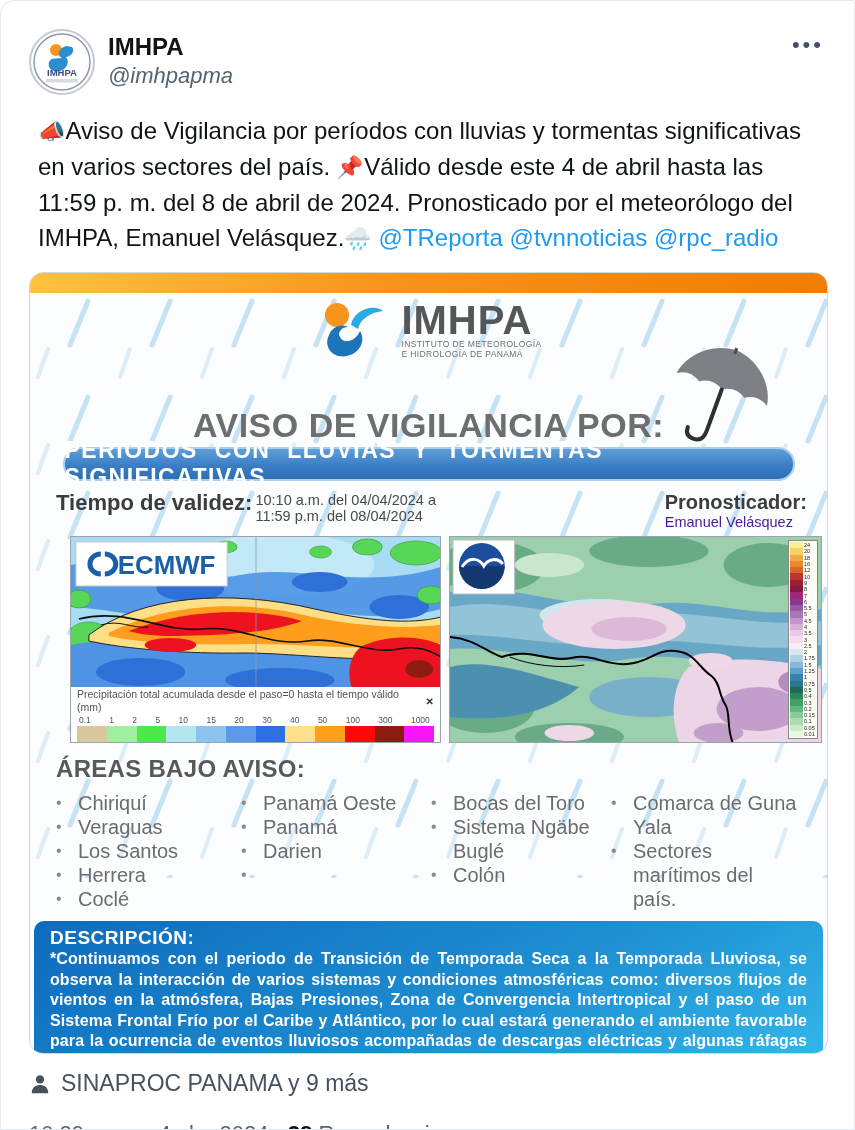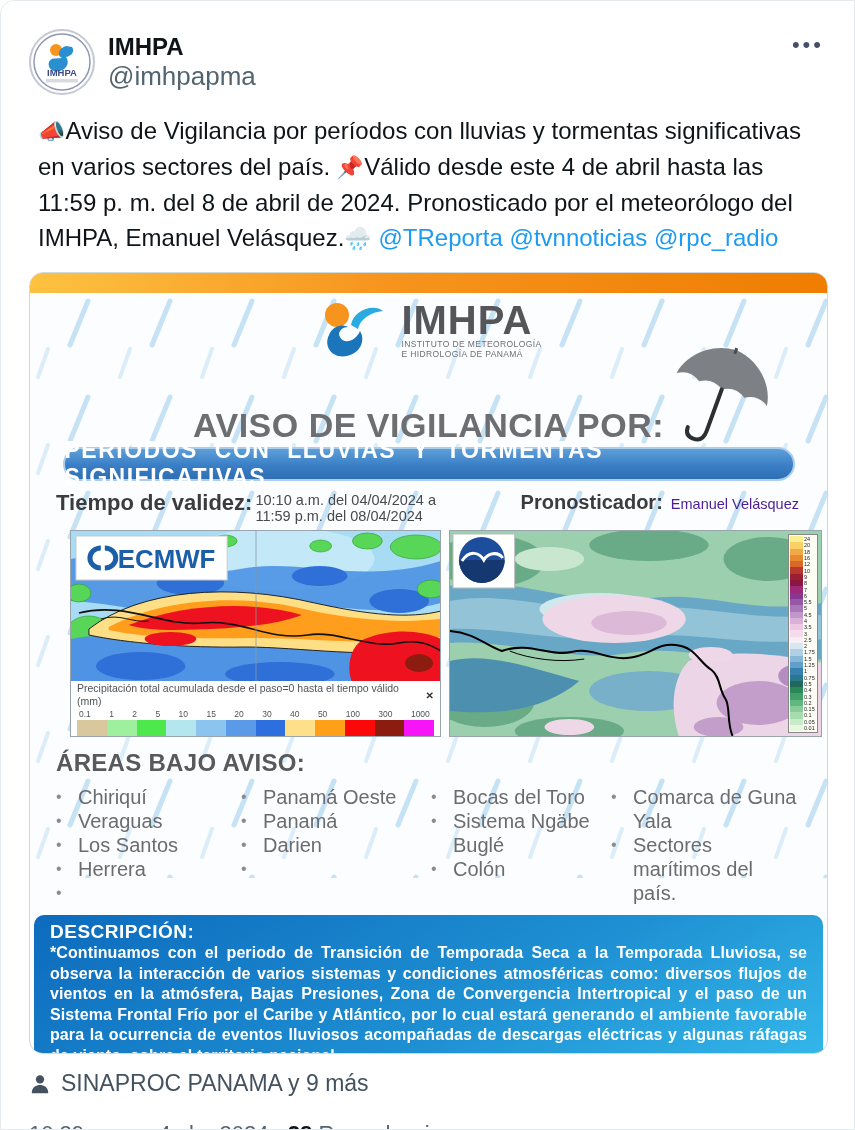--- a/index.html
+++ b/index.html
@@ -4,21 +4,21 @@
 <style>
   * { margin:0; padding:0; box-sizing:border-box; }
   html,body { width:855px; height:1130px; background:#fff; font-family:"Liberation Sans",sans-serif; }
   .card { position:relative; width:855px; height:1130px; border:1px solid #e4eaee; border-radius:14px 0 0 0; overflow:hidden; background:#fff; }
 
   
   .tweet-header { display:flex; align-items:flex-start; padding:28px 28px 0 28px; }
   .avatar { width:66px; height:66px; border-radius:50%; border:2px solid #c4c9d1; background:#fff; display:flex; align-items:center; justify-content:center; cursor:pointer; flex:0 0 auto; }
   .names { margin-left:13px; padding-top:3px; }
   .display-name { font-size:24px; font-weight:bold; color:#0f1419; line-height:30px; }
-  .handle { font-size:26px; color:#536471; line-height:28px; }
+  .handle { font-size:22px; color:#536471; line-height:28px;font-style:italic; }
   .more-btn { margin-left:auto; color:#44506a; font-size:22px; letter-spacing:3px; line-height:20px; cursor:pointer; padding:6px 2px; }
 
   
   .tweet-text { padding:18px 28px 0 37px; font-size:24px; line-height:35px; color:#0f1419; }
   .tweet-text .mention { color:#1d9bf0; text-decoration:none; cursor:pointer; }
   .tweet-text .emoji { font-size:22px; }
   .emoji-megaphone { color:#5b7fae; }
   .emoji-pushpin { color:#dd2e44; }
   .emoji-cloud { color:#9aabbd; }
 
@@ -38,21 +38,21 @@
 
   .poster-title { margin-top:42px; text-align:center; font-size:34px; font-weight:800; color:#6d6e71; letter-spacing:0.5px; line-height:36px; }
   .banner-pill { margin:4px auto 0 auto; width:732px; height:34px; border-radius:17px; border:2px solid #a9cdeb;
                  background:linear-gradient(180deg,#5f9fd8 0%,#3a7ec6 55%,#2e6fb4 100%);
                  display:flex; align-items:center; justify-content:center;
                  color:#fff; font-size:23px; font-weight:bold; letter-spacing:1.5px; word-spacing:9px; }
 
   .validity-row { display:flex; align-items:flex-start; padding:10px 28px 0 26px; }
   .validity-label { font-size:22px; font-weight:bold; color:#3c3c3e; line-height:24px; }
   .validity-times { font-size:14.5px; color:#4a4a4c; line-height:16px; margin-left:3px; padding-top:1px; }
-  .forecaster { margin-left:auto; display:flex; align-items:baseline; }
+  .forecaster { margin-left:auto; display:flex; align-items:baseline;flex-direction:column; }
   .forecaster-label { font-size:20px; font-weight:bold; color:#3c3c3e; }
   .forecaster-name { font-size:14.5px; color:#4c1d95; margin-left:8px; }
 
   .maps-row { display:flex; padding:6px 5px 0 40px; }
   .map-box { border:1px solid #9aa4ad; background:#fff; position:relative; overflow:hidden; }
   .map-left { width:372px; height:207px; }
   .map-right { width:374px; height:207px; margin-left:8px; }
   .map-left svg.mapart { display:block; width:370px; height:150px; }
   .map-right svg.mapart { display:block; width:372px; height:205px; }
   .legend { height:55px; background:#fff; padding:1px 6px 0 6px; }
@@ -420,20 +420,21 @@
               <div class="area-item">
                 <span class="bullet">•</span>
                 <span class="area-label">Los Santos</span>
               </div>
               <div class="area-item">
                 <span class="bullet">•</span>
                 <span class="area-label">Herrera</span>
               </div>
               <div class="area-item">
                 <span class="bullet">•</span>
+                <span class="area-label">Coclé</span>
               </div>
             </div>
             <div class="area-col">
               <div class="area-item">
                 <span class="bullet">•</span>
                 <span class="area-label">Panamá Oeste</span>
               </div>
               <div class="area-item">
                 <span class="bullet">•</span>
                 <span class="area-label">Panamá</span>

